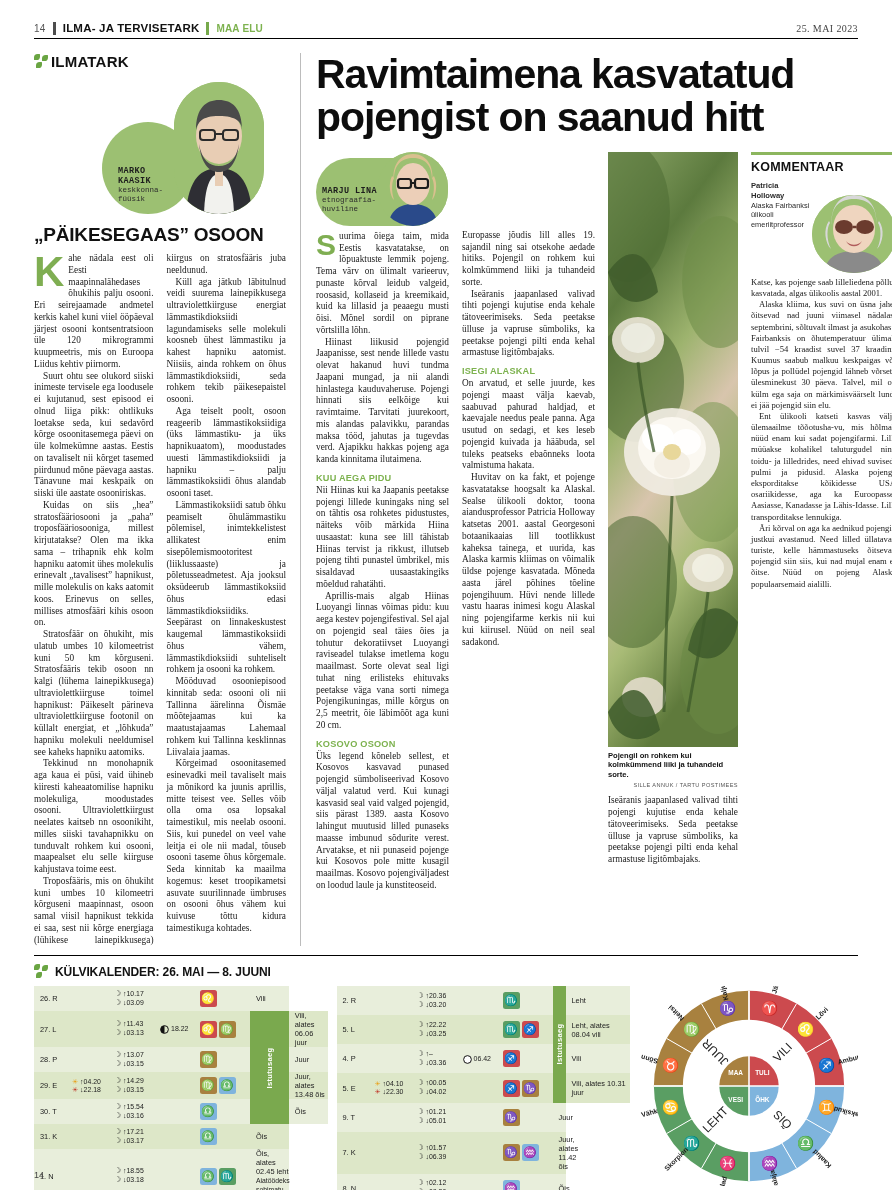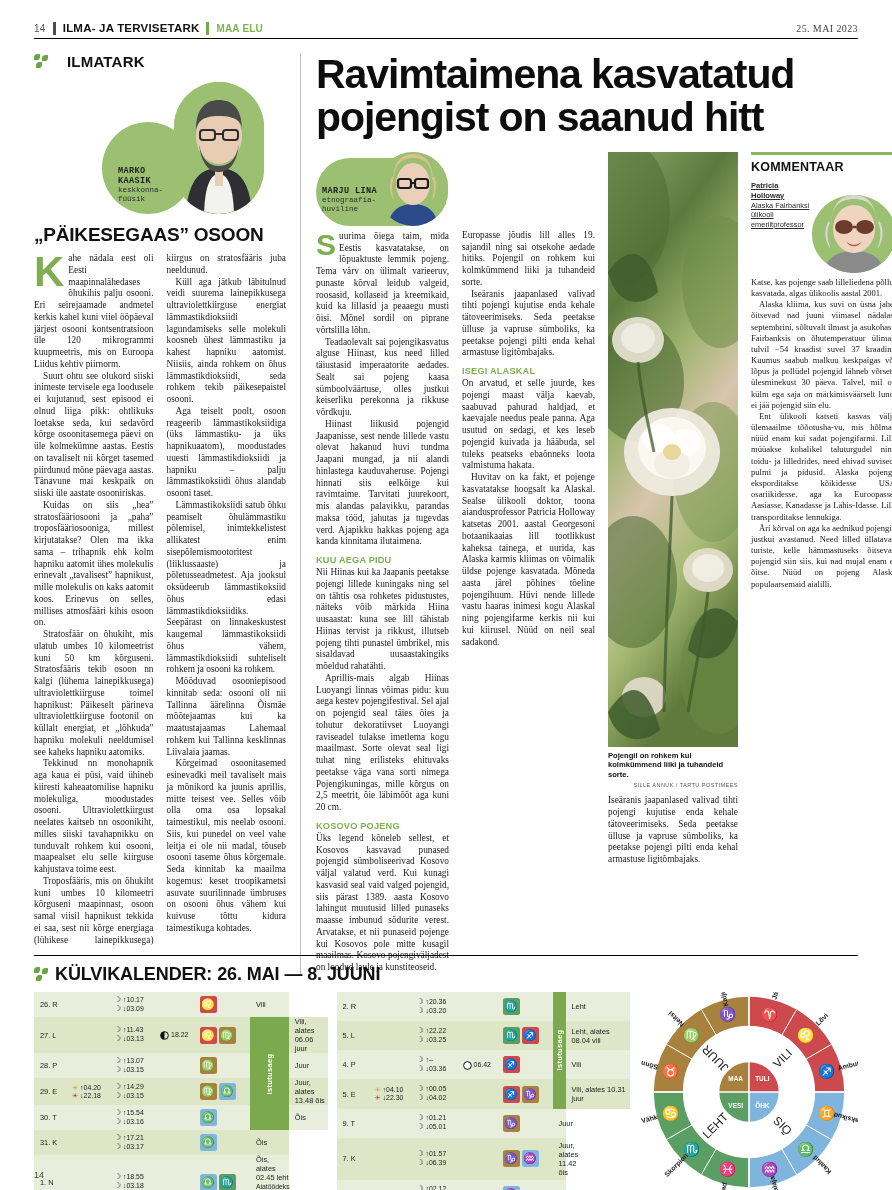--- a/index.html
+++ b/index.html
@@ -40,21 +40,21 @@
   }
   .rule-top { height: 1px; background: #000; margin-top: 4px; }
 
   
   .body-wrap { display: flex; margin-top: 14px; }
   .left-col { width: 266px; flex: 0 0 266px; padding-right: 14px; }
   .vrule { width: 1px; background: #bcbcbc; flex: 0 0 1px; margin-right: 15px; }
   .right-zone { flex: 1; }
 
   
-  .brand { display: flex; align-items: center; gap: 18px; margin-bottom: 2px; }
+  .brand { display: flex; align-items: center; gap: 2px; margin-bottom: 2px; }
   .clover { width: 15px; height: 15px; position: relative; flex: 0 0 15px; }
   .clover i {
     position: absolute; width: 6px; height: 6px; background: #6aa543;
     border-radius: 60% 10% 60% 10%;
   }
   .clover i:nth-child(1){ left:0; top:0; }
   .clover i:nth-child(2){ left:8px; top:1px; }
   .clover i:nth-child(3){ left:2px; top:8px; }
   .brand-name {
     font-family: "Liberation Sans", sans-serif; font-weight: bold;
@@ -139,37 +139,37 @@
 
   
   .komm-rule { height: 3px; background: #8cb65e; }
   .komm-title {
     font-family: "Liberation Sans", sans-serif; font-weight: bold;
     font-size: 12.5px; letter-spacing: .2px; margin: 5px 0 7px; color: #111;
   }
   .komm-person { position: relative; height: 92px; margin-bottom: 4px; }
   .komm-person .kp-txt {
     width: 60px; font-family: "Liberation Sans", sans-serif;
-    font-size: 7.4px; line-height: 1.3; color: #2b2b2b; text-decoration: underline;
+    font-size: 7.4px; line-height: 1.3; color: #2b2b2b;
   }
   .komm-person .kp-txt b { display:block; font-size: 7.6px; }
   .komm-photo {
     position: absolute; right: 0; top: 14px; width: 84px; height: 78px;
     border-radius: 50%; overflow: hidden; background:#a9c583;
   }
   .komm-body p { font-size: 8.6px; line-height: 1.3; text-align: justify; margin:0; text-indent: 8px; }
   .komm-body p.noind { text-indent: 0; }
 
   
   .kal { position: absolute; left: 34px; right: 34px; top: 955px; }
   .kal-rule { height: 1px; background: #000; margin-bottom: 8px; }
   .kal-head { display: flex; align-items: center; gap: 6px; margin-bottom: 7px; }
   .kal-title {
     font-family: "Liberation Sans", sans-serif; font-weight: bold;
-    font-size: 18px; letter-spacing: -.1px; color: #111;
+    font-size: 12px; letter-spacing: -.1px; color: #111;
   }
   .kal-main { display: flex; gap: 10px; align-items: flex-start; }
   .tbl-wrap { flex: 1; display: flex; gap: 9px; }
   .tbl { width: 100%; border-collapse: collapse; table-layout: fixed; }
   .tbl td {
     font-family: "Liberation Sans", sans-serif; font-size: 7.4px;
     color: #222; padding: 0; height: 25px; vertical-align: middle;
   }
   .r-even td { background: #e8eedb; }
   .r-odd td { background: #dde7c8; }
@@ -305,26 +305,25 @@
               </svg>
             </div>
             <div class="auth-meta" style="left:6px;top:34px;">
               <div class="nm">MARJU LINA</div>
               <div class="rl">etnograafia-</div>
               <div class="rl">huviline</div>
             </div>
           </div>
           <div class="txt">
             <p class="lead-cap noind">Suurima õiega taim, mida Eestis kasvatatakse, on lõpuaktuste lemmik pojeng. Tema värv on ülimalt varieeruv, punaste kõrval leidub valgeid, roosasid, kollaseid ja kreemikaid, kuid ka lillasid ja peaaegu musti õisi. Mõnel sordil on piprane võrtslilla lõhn.</p>
-            <p>Teadaolevalt sai pojengikasvatus alguse Hiinast, kus need lilled täiustasid imperaatorite aedades. Sealt sai pojeng kaasa sümboolväärtuse, olles justkui keiserliku perekonna ja rikkuse võrdkuju.</p>
             <p>Hiinast liikusid pojengid Jaapanisse, sest nende lillede vastu olevat hakanud huvi tundma Jaapani mungad, ja nii alandi hinlastega kauduvaheruse. Pojengi hinnati siis eelkõige kui ravimtaime. Tarvitati juurekoort, mis alandas palavikku, parandas maksa tööd, jahutas ja tugevdas verd. Ajapikku hakkas pojeng aga kanda kinnitama ilutaimena.</p>
             <div class="subhead">KUU AEGA PIDU</div>
             <p class="noind">Nii Hiinas kui ka Jaapanis peetakse pojengi lillede kuningaks ning sel on tähtis osa rohketes pidustustes, näiteks võib märkida Hiina uusaastat: kuna see lill tähistab Hiinas tervist ja rikkust, illutseb pojeng tihti punastel ümbrikel, mis sisaldavad uusaastakingiks mõeldud rahatähti.</p>
             <p>Aprillis-mais algab Hiinas Luoyangi linnas võimas pidu: kuu aega kestev pojengifestival. Sel ajal on pojengid seal täies õies ja tohutur dekoratiivset Luoyangi raviseadel tulakse imetlema kogu maailmast. Sorte olevat seal ligi tuhat ning erilisteks ehituvaks peetakse väga vana sorti nimega Pojengikuningas, mille kõrgus on 2,5 meetrit, õie läbimõõt aga kuni 20 cm.</p>
-            <div class="subhead">KOSOVO POJENG</div>
+            <div class="subhead">KOSOVO OSOON</div>
             <p class="noind">Üks legend kõneleb sellest, et Kosovos kasvavad punased pojengid sümboliseerivad Kosovo väljal valatud verd. Kui kunagi kasvasid seal vaid valged pojengid, siis pärast 1389. aasta Kosovo lahingut muutusid lilled punaseks maasse imbunud sõdurite verest. Arvatakse, et nii punaseid pojenge kui Kosovos pole mitte kusagil maailmas. Kosovo pojengiväljadest on loodud laule ja kunstiteoseid.</p>
           </div>
         </div>
 
         <div class="art-col">
           <div class="txt" style="margin-top:78px;">
             <p class="noind">Europasse jõudis lill alles 19. sajandil ning sai otsekohe aedade hitiks. Pojengil on rohkem kui kolmkümmend liiki ja tuhandeid sorte.</p>
             <p>Iseäranis jaapanlased valivad tihti pojengi kujutise enda kehale tätoveerimiseks. Seda peetakse ülluse ja vapruse sümboliks, ka peetakse pojengi pilti enda kehal armastuse ligitõmbajaks.</p>
             <div class="subhead">ISEGI ALASKAL</div>
             <p class="noind">On arvatud, et selle juurde, kes pojengi maast välja kaevab, saabuvad pahurad haldjad, et kaevajale needus peale panna. Aga usutud on sedagi, et kes leseb pojengid kuivada ja hääbuda, sel tuleks peatseks ebaõnneks loota valmistuma hakata.</p>

